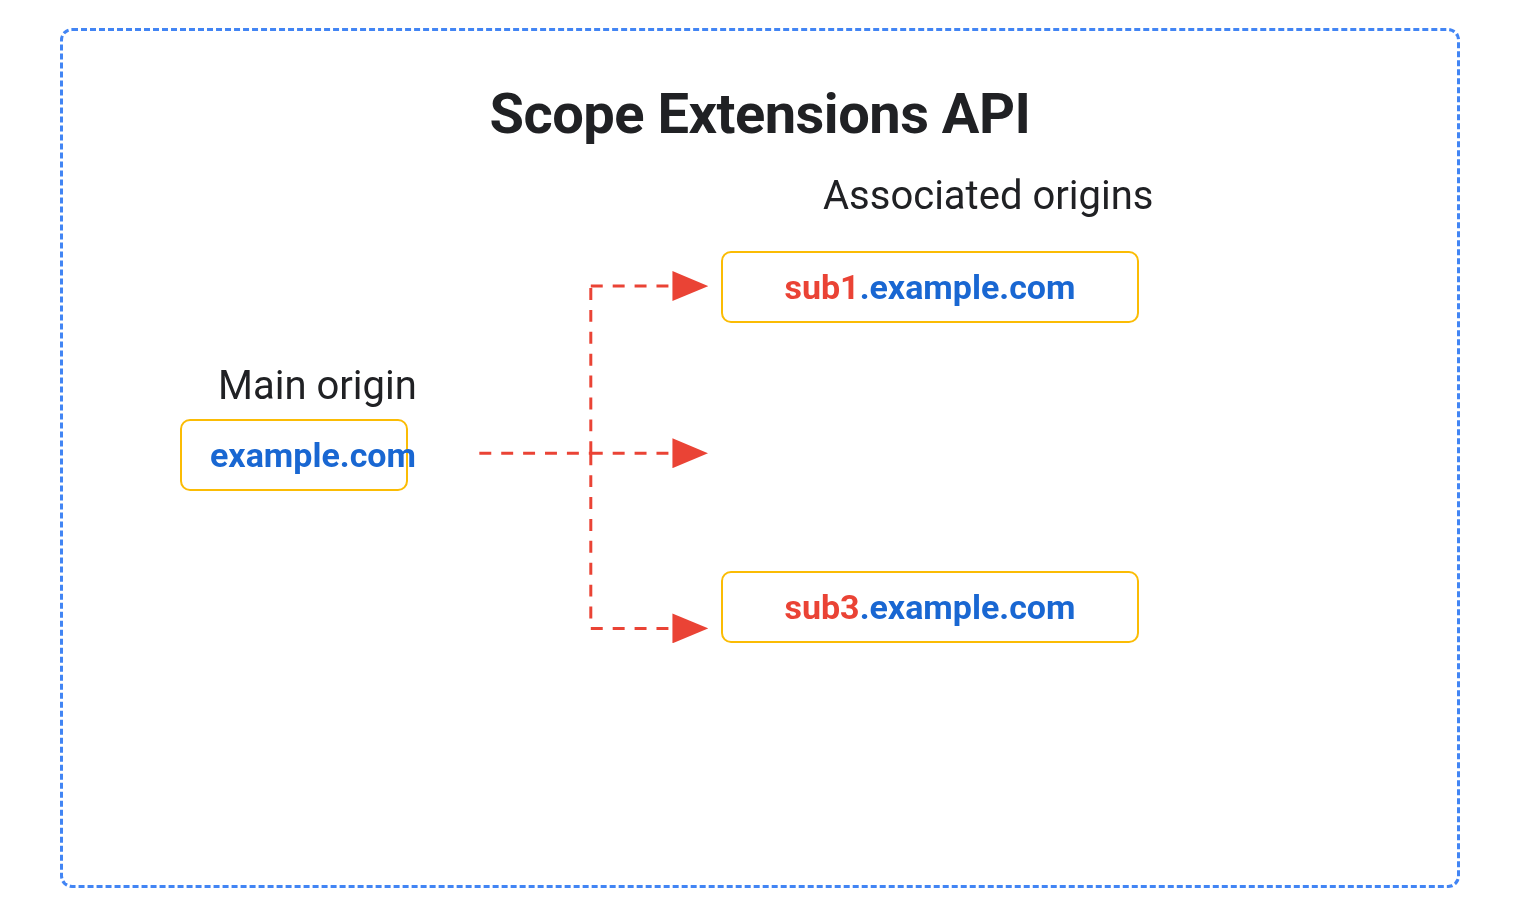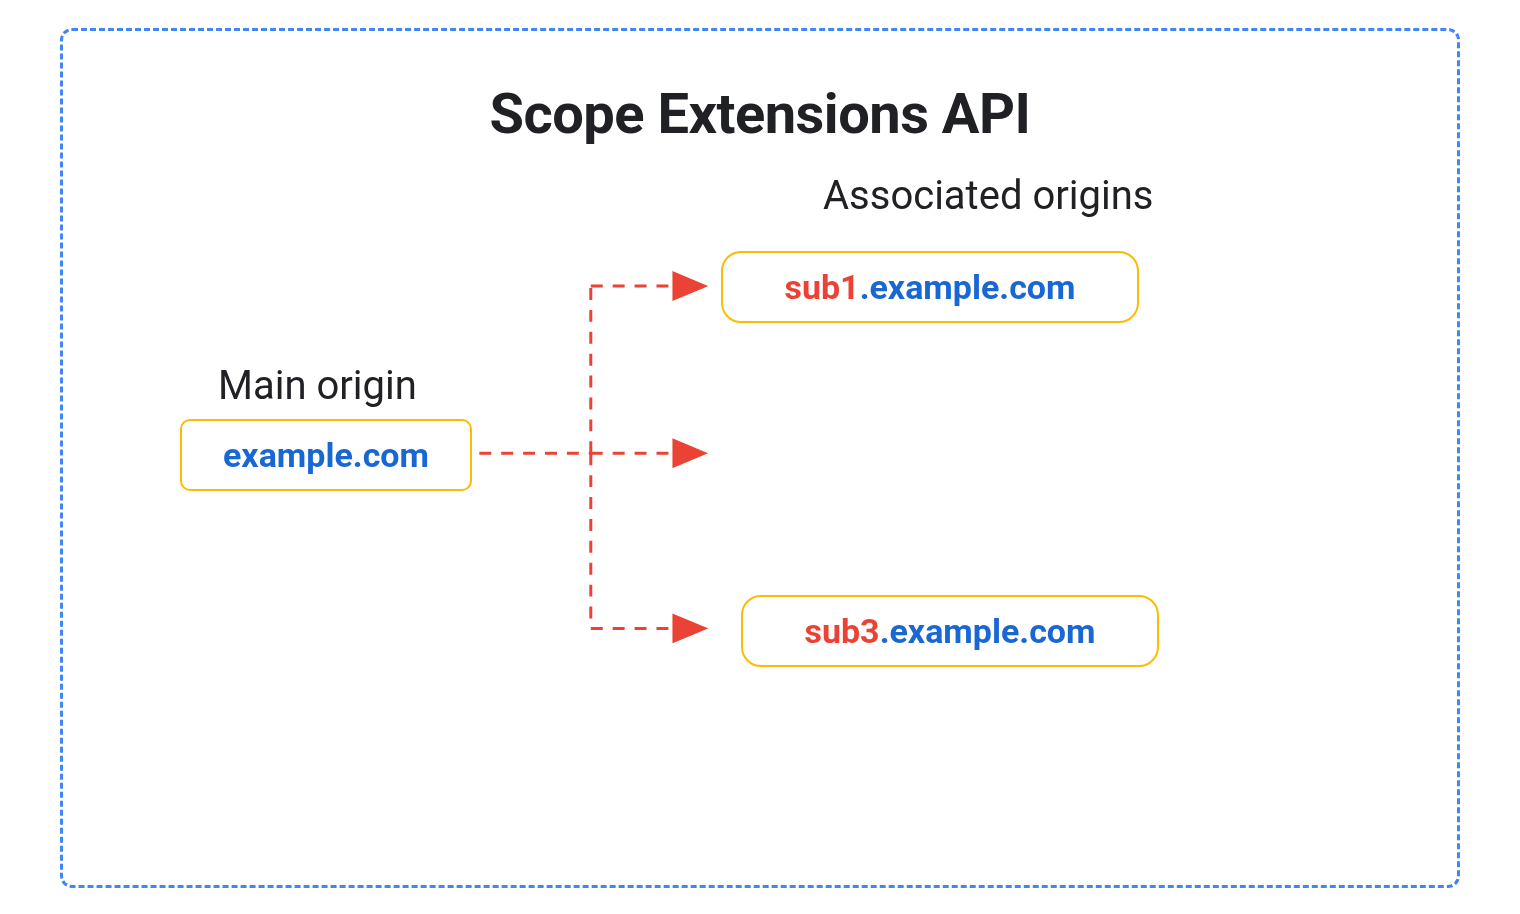--- a/index.html
+++ b/index.html
@@ -65,42 +65,40 @@
       border-radius: 10px;
       padding: 14px 28px;
       font-size: 34px;
       font-weight: 700;
       background: #ffffff;
     }
     
     .main-box {
       left: 57px;
       top: 252px;
-      width: 292px;
+      width: 228px;
       text-align: center;
     }
     
     .sub-box {
       left: 598px;
       width: 418px;
       text-align: center;
-      border-radius: 20px;
     }
     
     .sub-box-1 {
       top: 84px;
     }
     
     .sub-box-2 {
       top: 252px;
     }
     
     .sub-box-3 {
-      top: 428px;
-      margin-left: 20px;
+      top: 404px;
     }
     
     .blue-text {
       color: #1967d2;
     }
     
     .orange-text {
       color: #ea4335;
     }
     

